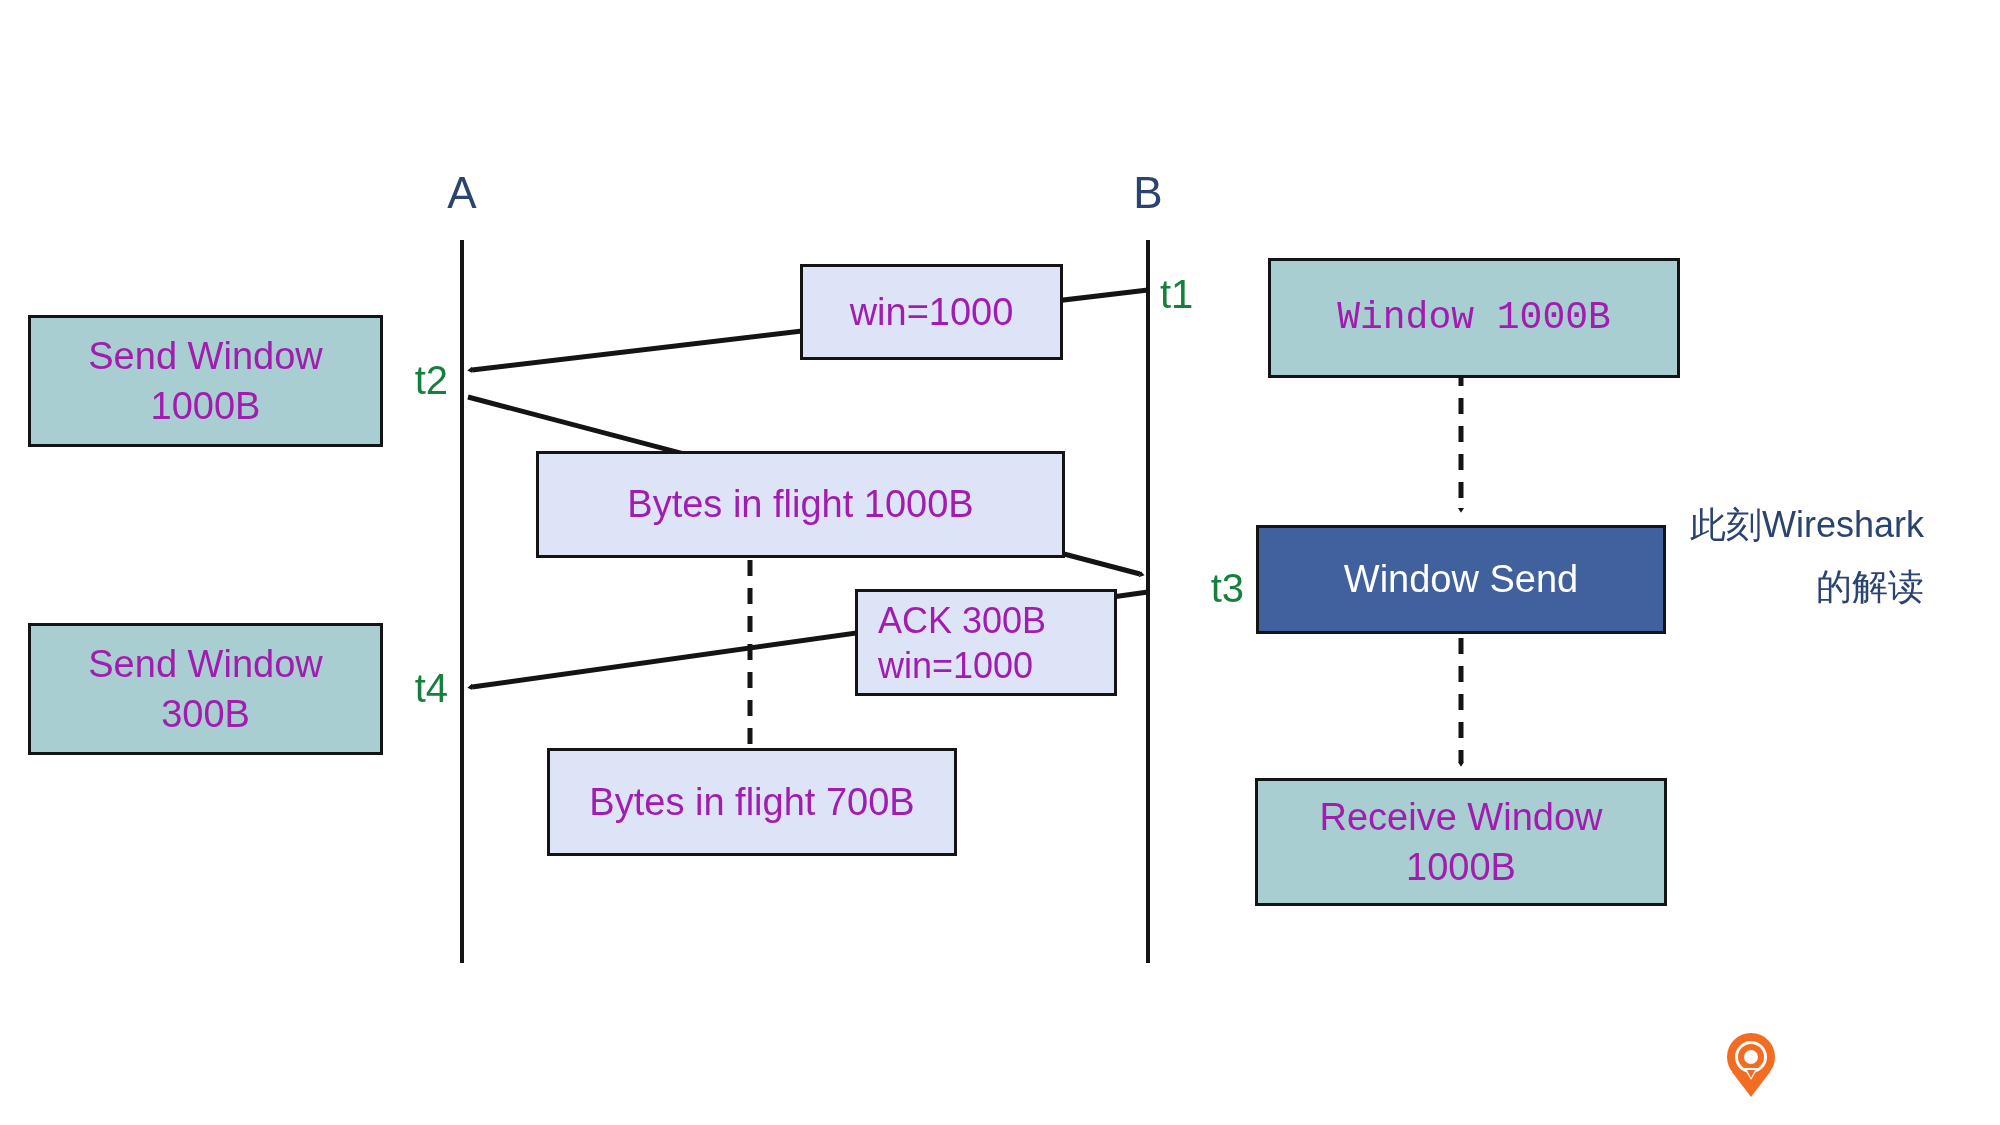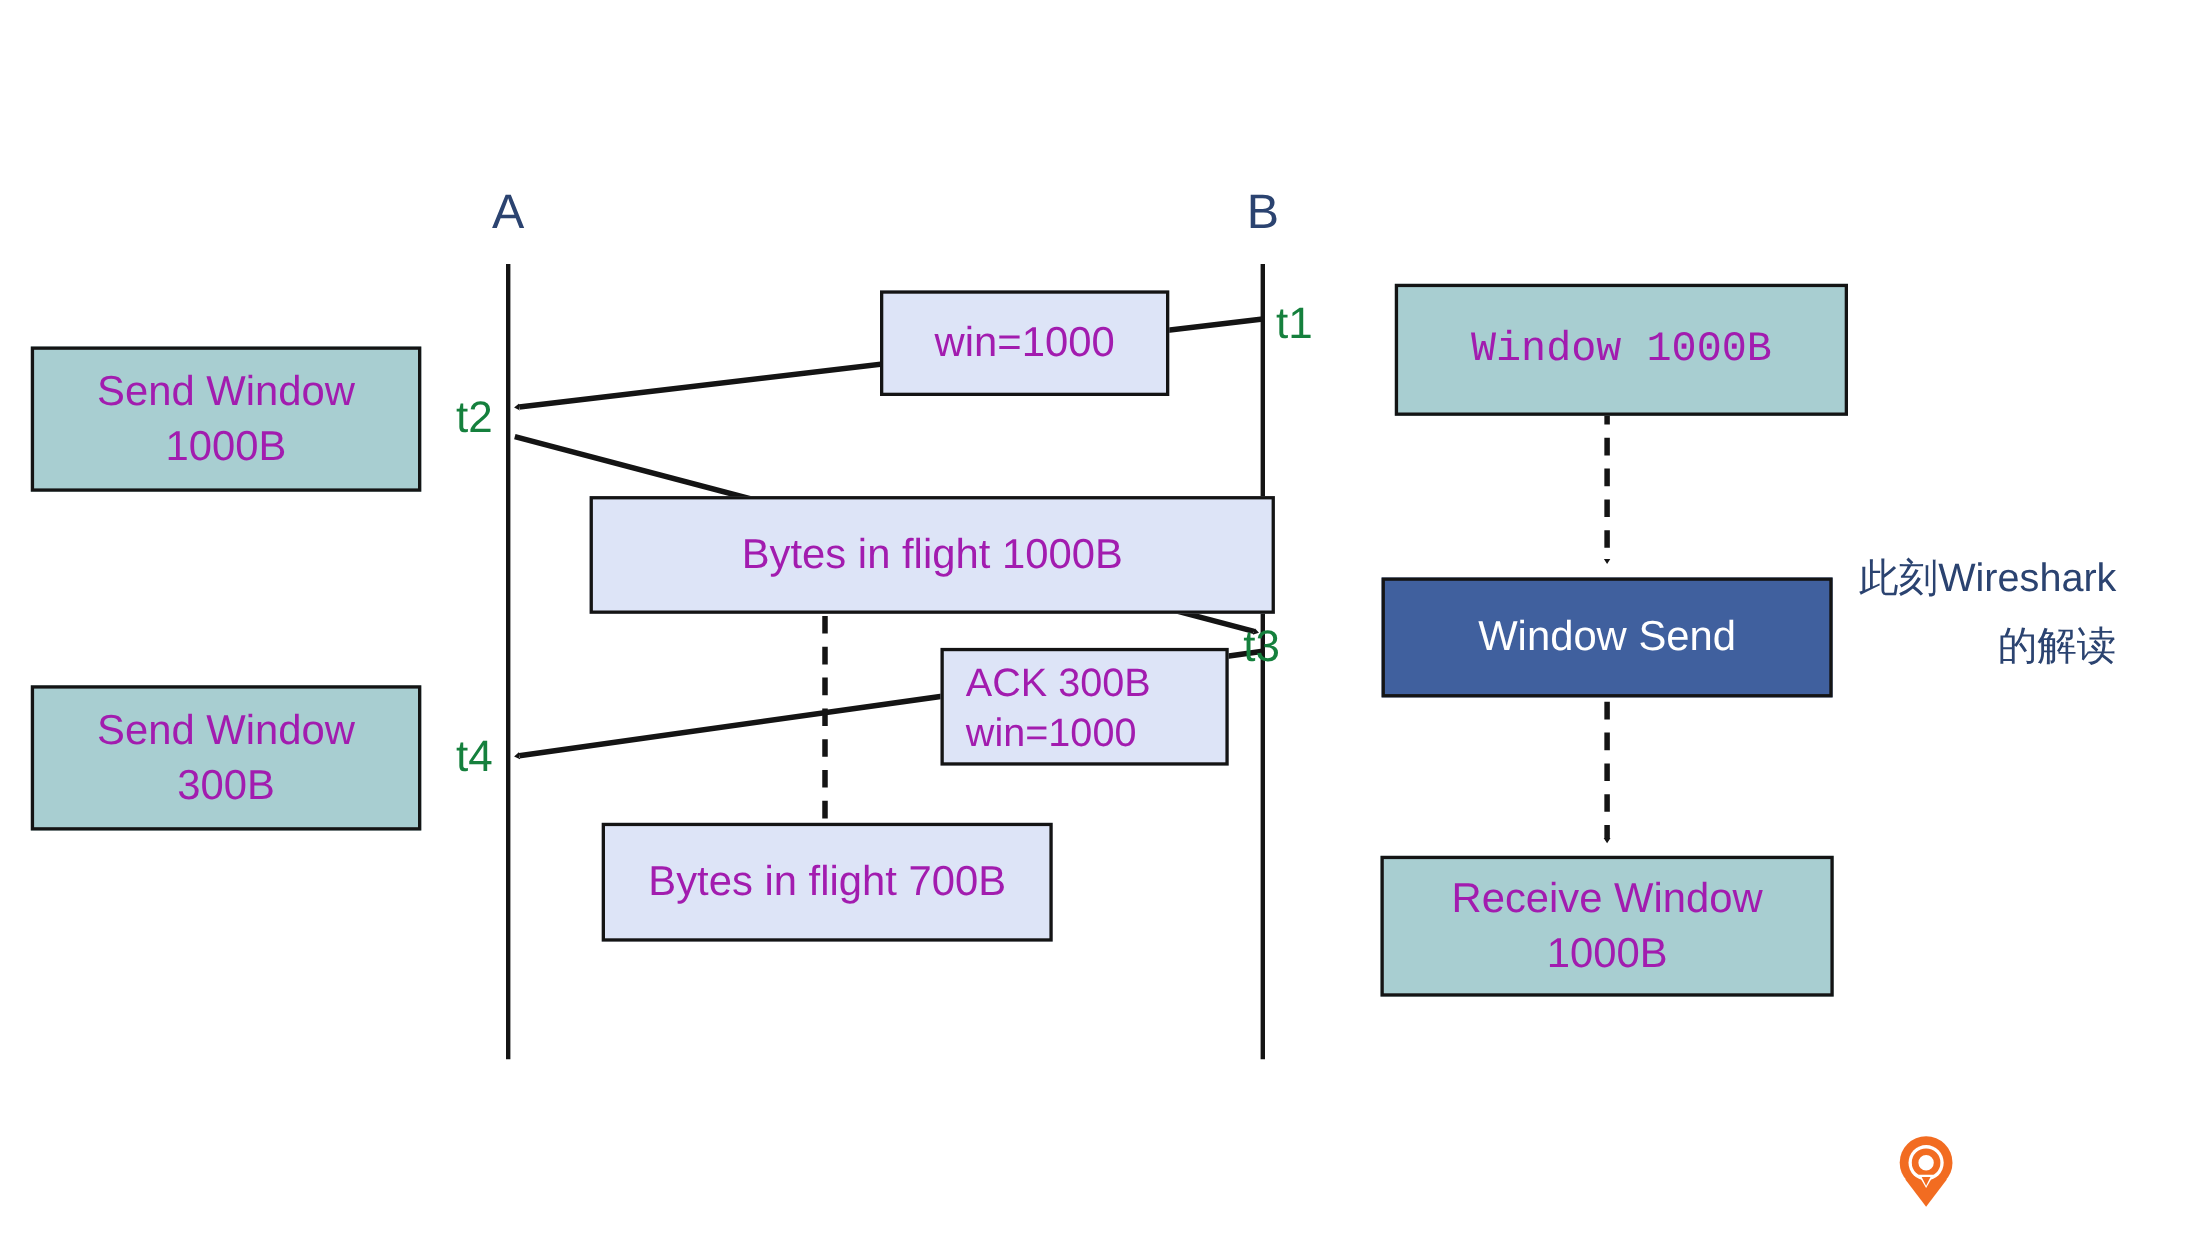--- a/index.html
+++ b/index.html
@@ -57,36 +57,36 @@
     <line x1="750" y1="560" x2="750" y2="757" stroke="#141414" stroke-width="5" stroke-dasharray="16 12" marker-end="url(#vhead)"></line>
     <line x1="1461" y1="370" x2="1461" y2="508" stroke="#141414" stroke-width="5" stroke-dasharray="16 12" marker-end="url(#vhead)"></line>
     <line x1="1461" y1="638" x2="1461" y2="762" stroke="#141414" stroke-width="5" stroke-dasharray="16 12" marker-end="url(#vhead)"></line>
   </svg>
 
   <div class="lifeline-label" style="left:427px;top:168px;">A</div>
   <div class="lifeline-label" style="left:1113px;top:168px;">B</div>
 
   <div class="tlabel" style="left:1160px;top:272px;text-align:left;">t1</div>
   <div class="tlabel" style="left:378px;top:358px;text-align:right;">t2</div>
-  <div class="tlabel" style="left:1112px;top:566px;text-align:center;">t3</div>
+  <div class="tlabel" style="left:1174px;top:566px;text-align:right;">t3</div>
   <div class="tlabel" style="left:378px;top:666px;text-align:right;">t4</div>
 
   <div class="box teal f38" style="left:28px;top:315px;width:355px;height:132px;">
     <div>Send Window</div>
     <div>1000B</div>
   </div>
   <div class="box teal f38" style="left:28px;top:623px;width:355px;height:132px;">
     <div>Send Window</div>
     <div>300B</div>
   </div>
 
   <div class="box lavender f38" style="left:800px;top:264px;width:263px;height:96px;">
     <div>win=1000</div>
   </div>
-  <div class="box lavender f38" style="left:536px;top:451px;width:623px;height:107px;">
+  <div class="box lavender f38" style="left:536px;top:451px;width:529px;height:107px;">
     <div>Bytes in flight 1000B</div>
   </div>
   <div class="box lavender f36 ack-inner" style="left:831px;top:589px;width:262px;height:107px;">
     <div>ACK 300B</div>
     <div>win=1000</div>
   </div>
   <div class="box lavender f38" style="left:547px;top:748px;width:410px;height:108px;">
     <div>Bytes in flight 700B</div>
   </div>
 

